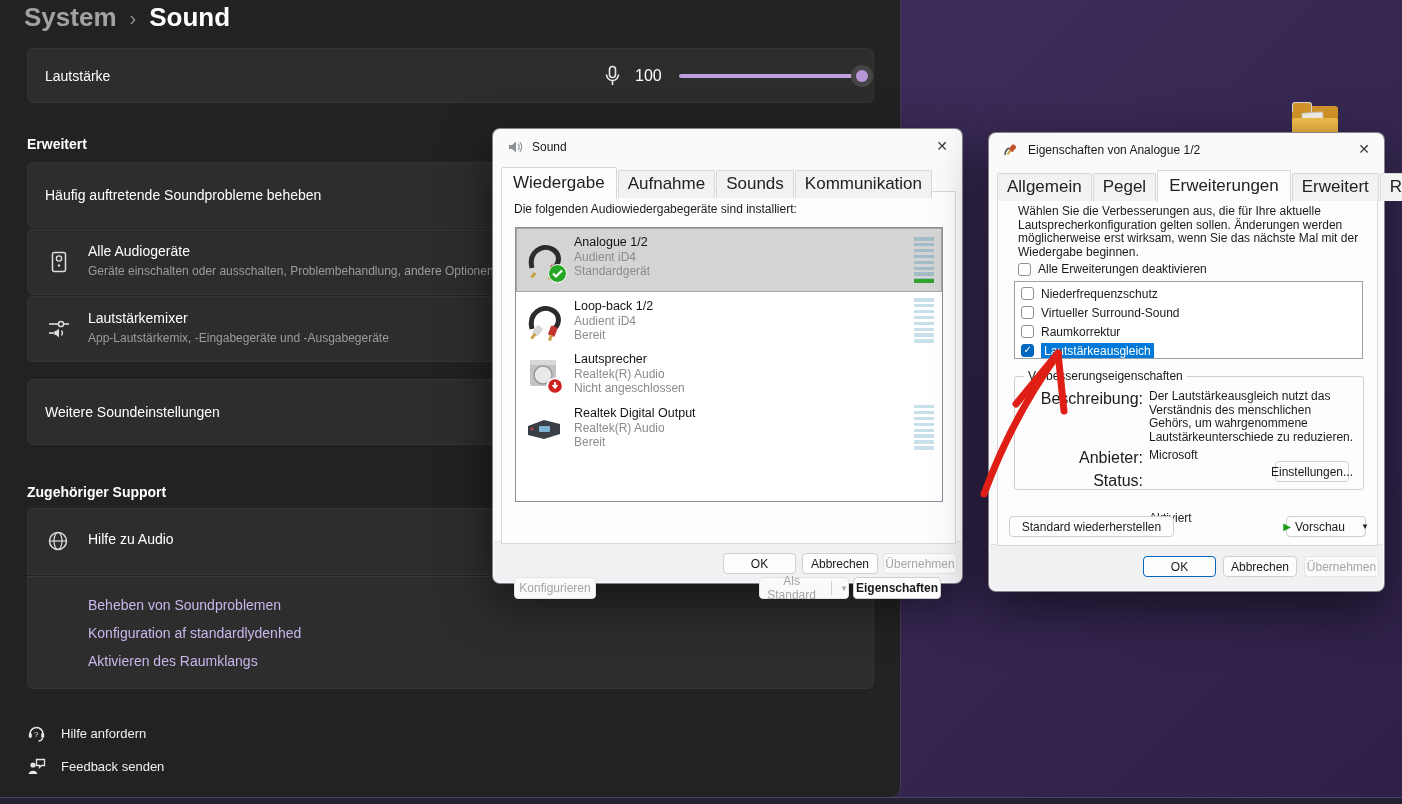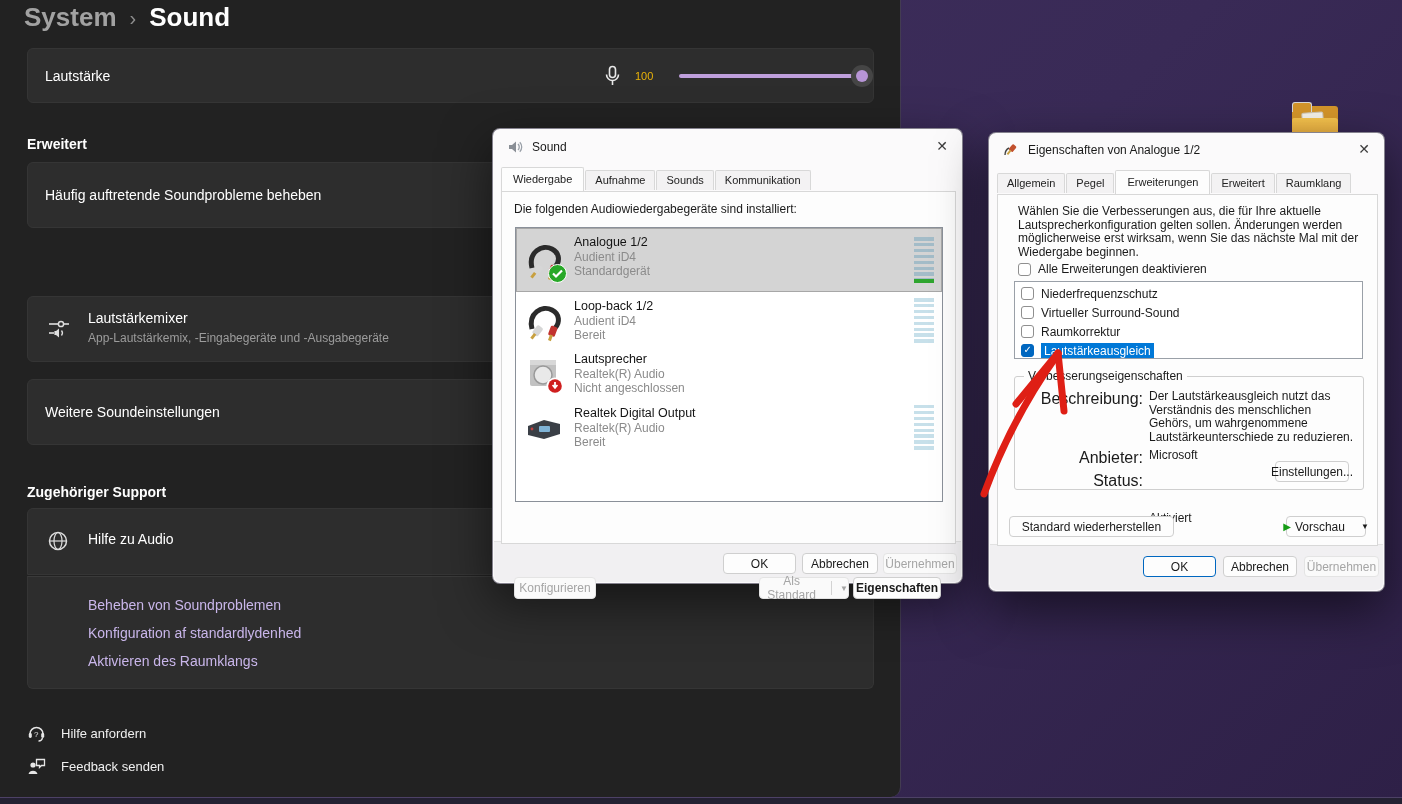--- a/index.html
+++ b/index.html
@@ -27,21 +27,21 @@
 
   .sechead { position:absolute; left:27px; font-size:14px; font-weight:700; color:#fff; }
 
   
   #volrow .vright { position:absolute; left:576px; top:0; height:100%; display:flex; align-items:center; }
   .slider { position:relative; width:190px; height:4px; border-radius:2px; background:#bf9fdc; margin-left:16px; }
   .thumb { position:absolute; right:-4px; top:50%; transform:translateY(-50%);
            width:22px; height:22px; border-radius:50%; background:#454545; }
   .thumb::after { content:""; position:absolute; left:5px; top:5px; width:12px; height:12px;
                   border-radius:50%; background:#b795d6; }
-  .vnum { font-size:11px; color:#eab308; margin-left:14px; width:28px; }
+  .vnum { font-size:16px; color:#ffffff; margin-left:14px; width:28px; }
 
   .linkline { font-size:14px; color:#c9b6ea; }
   .flink { position:absolute; display:flex; align-items:center; gap:15px; font-size:13px; color:#efefef; }
 
   
   #taskbar { position:absolute; left:0; top:797px; width:1402px; height:7px;
              background:#242132; border-top:1px solid #4d4166; }
 
   
   #folder { position:absolute; left:1292px; top:106px; width:46px; height:36px; z-index:3; }
@@ -56,21 +56,21 @@
 
   
   .win { position:absolute; background:#fbfafb; border:1px solid rgba(55,50,70,.6); border-radius:8px;
          box-shadow:0 18px 50px rgba(0,0,0,.55); font-size:12px; color:#1a1a1a; }
   .titlebar { position:absolute; top:0; left:0; right:0; height:36px; display:flex; align-items:center;
               padding:0 14px; gap:9px; }
   .titletext { font-size:12px; color:#191919; }
   .xbtn { position:absolute; right:14px; top:9px; font-size:14px; color:#3c3c3c; line-height:16px; }
   .tabs { position:absolute; display:flex; align-items:flex-end; z-index:2; }
   .tab  { border:1px solid #d8d8d8; border-bottom:none; background:#f3f2f3; padding:3px 9px 4px;
-          margin-right:1px; border-radius:2px 2px 0 0; font-size:11px; color:#222; }
+          margin-right:1px; border-radius:2px 2px 0 0; font-size:17px; color:#222; }
   .tab.active { background:#fdfdfd; padding:5px 11px 6px; margin-bottom:-1px; }
   .tabpage { position:absolute; background:#fdfdfd; border:1px solid #d8d8d8; z-index:1; }
   .wfooter { position:absolute; left:1px; right:1px; bottom:1px; background:#f1f0f2;
              border-top:1px solid #e2e2e2; border-radius:0 0 7px 7px; }
   .cbtn { position:absolute; display:flex; align-items:center; justify-content:center; gap:4px;
           background:#fdfdfd; border:1px solid #cfcfcf; border-radius:4px; font-size:12px; color:#1a1a1a; }
   .cbtn.disabled { color:#a5a5a5; border-color:#e4e4e4; background:#fafafa; }
   .cbtn.default  { border-color:#0067c0; }
   .splitdiv { width:1px; height:14px; background:currentColor; opacity:.45; margin:0 4px; }
   .ddarrow { font-size:8px; }
@@ -148,20 +148,31 @@
         </div>
       </div>
     </div>
 
     <div class="sechead" style="top:136px;">Erweitert</div>
 
     <div class="card" style="top:162px;height:66px;">
       <span class="single">Häufig auftretende Soundprobleme beheben</span>
     </div>
 
+    <div class="card" style="top:229px;height:66px;">
+      <span class="rowico">
+        <svg width="24" height="24" viewBox="0 0 24 24">
+          <rect x="5.5" y="2.5" width="13" height="19" rx="2" fill="none" stroke="#dedede" stroke-width="1.5"></rect>
+          <circle cx="12" cy="8.5" r="2.6" fill="none" stroke="#dedede" stroke-width="1.4"></circle>
+          <circle cx="12" cy="15.5" r="1.2" fill="#dedede"></circle>
+        </svg>
+      </span>
+      <span class="tt">Alle Audiogeräte</span>
+      <span class="st">Geräte einschalten oder ausschalten, Problembehandlung, andere Optionen</span>
+    </div>
 
     <div class="card" style="top:296px;height:66px;">
       <span class="rowico">
         <svg width="24" height="24" viewBox="0 0 24 24">
           <line x1="2" y1="7" x2="22" y2="7" stroke="#dedede" stroke-width="1.6"></line>
           <circle cx="14" cy="7" r="2.6" fill="#2d2d2d" stroke="#dedede" stroke-width="1.5"></circle>
           <line x1="2" y1="16" x2="7" y2="16" stroke="#dedede" stroke-width="1.6"></line>
           <path d="M9 14 l3 -2.4 v8.8 L9 18 h-1.6 v-4 z" fill="#dedede"></path>
           <path d="M14.5 13.5 a4 4 0 0 1 0 5" fill="none" stroke="#dedede" stroke-width="1.3"></path>
         </svg>

